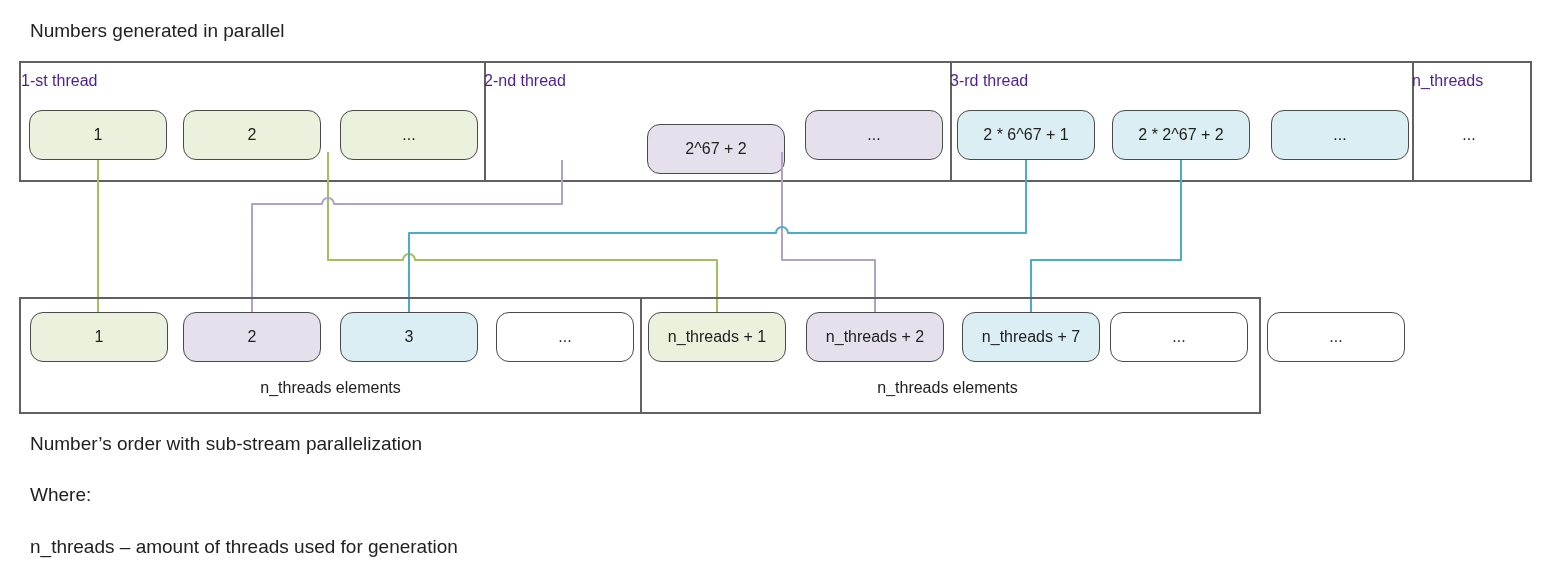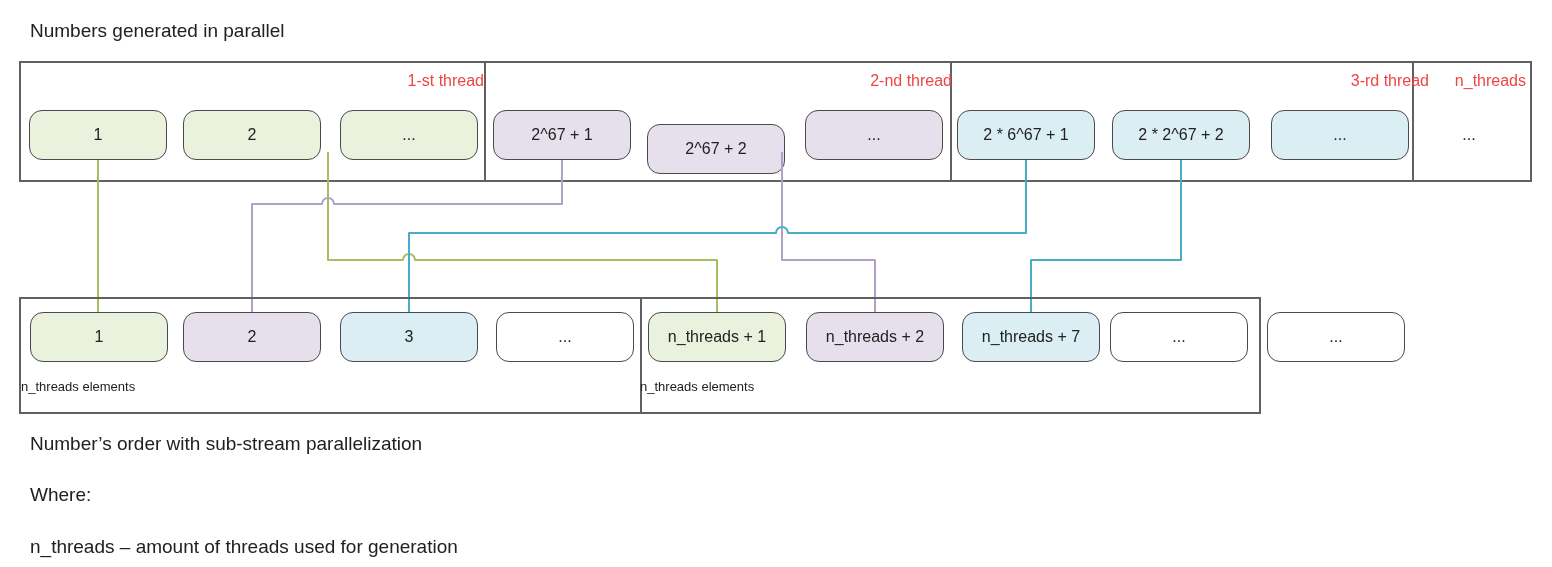--- a/index.html
+++ b/index.html
@@ -6,36 +6,36 @@
   .stage {
     position:relative; width:1552px; height:567px; background:#ffffff;
     font-family:"Liberation Sans", sans-serif; color:#212121; overflow:hidden;
   }
   .title-text { position:absolute; left:30px; top:20px; font-size:19px; }
   .panel {
     position:absolute; border:2px solid #616161; background:transparent;
   }
   .vdiv { position:absolute; top:0; bottom:0; width:2px; background:#616161; }
   .cell-hdr {
-    position:absolute; top:9px; font-size:16px; text-align:right; color:#ef4444;
+    position:absolute; top:9px; font-size:16px; text-align:left; color:#4c1d95;
   }
   .nbox {
     position:absolute; width:138px; height:50px; box-sizing:border-box;
     border:1.5px solid #4a4a4a; border-radius:13px; background:#ffffff;
     display:flex; align-items:center; justify-content:center;
     font-size:16px; color:#212121;
   }
   .fill-g { background:var(--thread1-fill,#eaf1dd); }
   .fill-p { background:var(--thread2-fill,#e5e0ec); }
   .fill-b { background:var(--thread3-fill,#dbeef3); }
   .dots-cell {
     position:absolute; display:flex; align-items:center; justify-content:center;
     font-size:16px; color:#212121;
   }
-  .cell-label { position:absolute; top:80px; font-size:13px; text-align:left; }
+  .cell-label { position:absolute; top:80px; font-size:16px; text-align:center; }
   .caption { position:absolute; left:30px; font-size:19px; }
   .cap-order { top:433px; }
   .cap-where { top:484px; }
   .cap-def   { top:536px; }
   svg.connectors { position:absolute; left:0; top:0; pointer-events:none; }
   svg.connectors path { fill:none; stroke-width:2; stroke-linejoin:round; stroke-linecap:butt; }
   .ln-green  { stroke:var(--connector-green,#a3bf5e); }
   .ln-purple { stroke:var(--connector-purple,#b2a1c7); }
   .ln-cyan   { stroke:var(--connector-cyan,#4bacc6); }
 </style>
@@ -46,28 +46,27 @@
 
   <div class="title-text">Numbers generated in parallel</div>
 
   <div class="panel" style="left:19px; top:61px; width:1509px; height:117px;">
     <div class="vdiv" style="left:463px;"></div>
     <div class="vdiv" style="left:929px;"></div>
     <div class="vdiv" style="left:1391px;"></div>
 
     <div class="cell-hdr" style="left:0px; width:463px;">1-st thread</div>
     <div class="cell-hdr" style="left:463px; width:468px;">2-nd thread</div>
-    <div class="cell-hdr" style="left:929px; width:462px;margin-left:17px;">3-rd thread</div>
+    <div class="cell-hdr" style="left:929px; width:462px;">3-rd thread</div>
     <div class="cell-hdr" style="left:1391px; width:114px;">n_threads</div>
 
     <div class="nbox fill-g" style="left:8px;  top:47px;">1</div>
     <div class="nbox fill-g" style="left:162px; top:47px;">2</div>
     <div class="nbox fill-g" style="left:319px; top:47px;">...</div>
 
-    <div class="nbox fill-p" style="left:472px; top:47px;">2^67 + 1</div>
     <div class="nbox fill-p" style="left:626px; top:61px;">2^67 + 2</div>
     <div class="nbox fill-p" style="left:784px; top:47px;">...</div>
 
     <div class="nbox fill-b" style="left:936px; top:47px;">2 * 6^67 + 1</div>
     <div class="nbox fill-b" style="left:1091px; top:47px;">2 * 2^67 + 2</div>
     <div class="nbox fill-b" style="left:1250px; top:47px;">...</div>
 
     <div class="dots-cell" style="left:1391px; top:47px; width:114px; height:50px;">...</div>
   </div>
 

